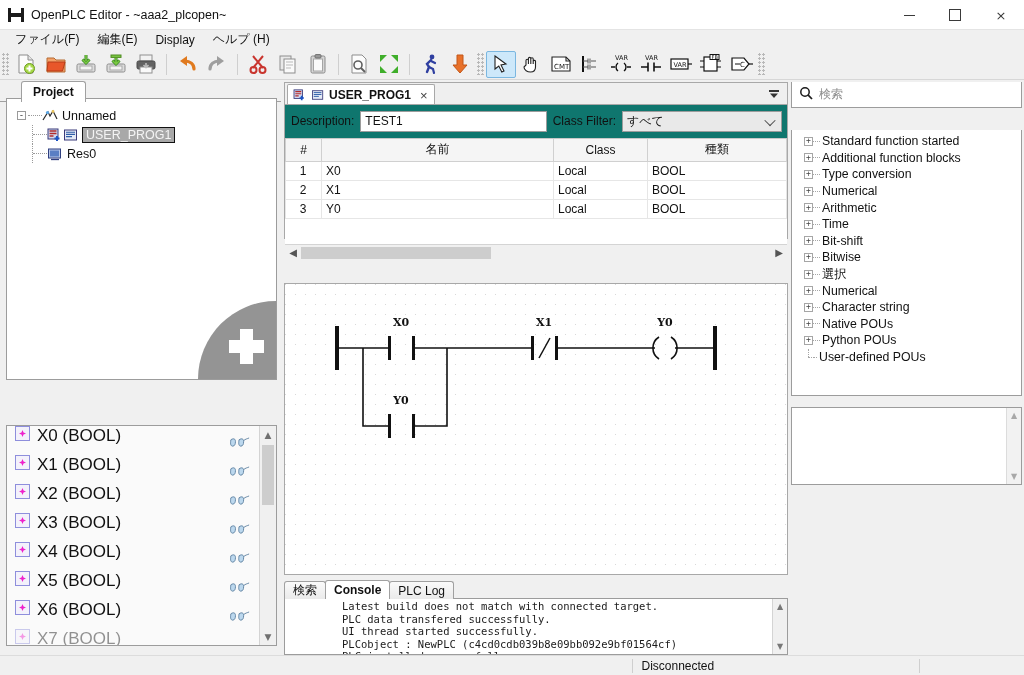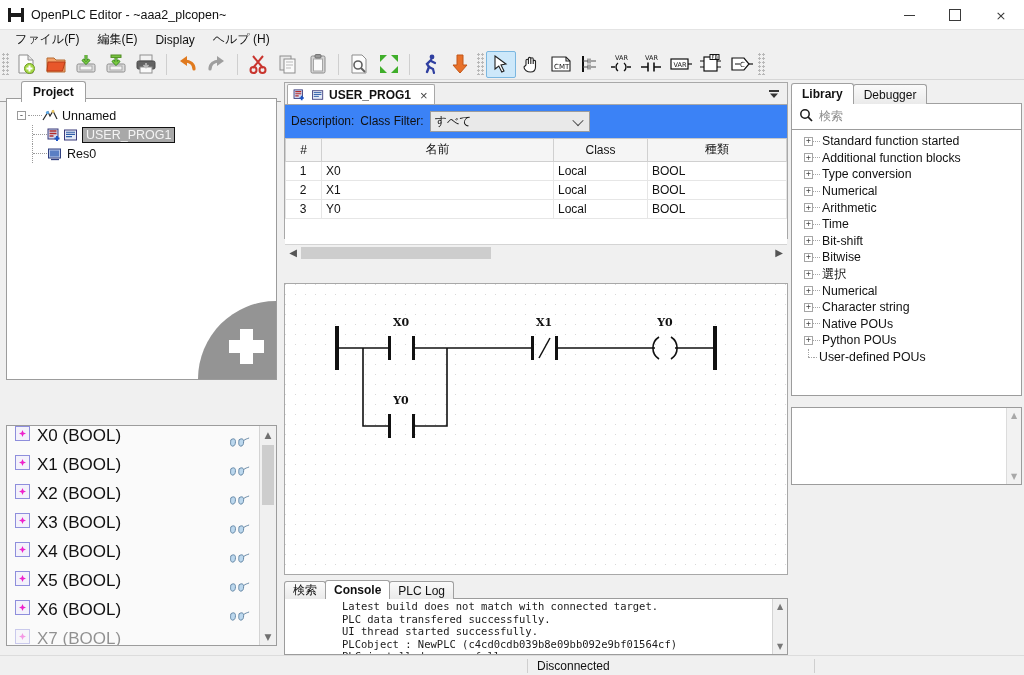--- a/index.html
+++ b/index.html
@@ -182,21 +182,21 @@
     margin: 0 0 -1px 2px; font-size: 12px; font-weight: bold; color: #111;
     border-radius: 2px 2px 0 0;
   }
   #editor-tab .x { font-size: 13px; font-weight: normal; color: #444; margin-left: 5px; }
   #tabmenu-btn {
     position: absolute; right: 6px; bottom: 3px; width: 14px; height: 14px;
     display: flex; align-items: center; justify-content: center;
   }
 
   #pou-area {
-    position: relative; border: 1px solid #a8a8a8; background: #3b82f6; height: 135px;
+    position: relative; border: 1px solid #a8a8a8; background: #0f766e; height: 135px;
   }
   #desc-row { display: flex; align-items: center; height: 28px; padding: 4px 5px 0 6px; gap: 6px; }
   #desc-row .lab { font-size: 12px; color: #111; white-space: nowrap; }
   #desc-input {
     flex: 1; height: 21px; background: #fff; border: 1px solid #9c9c9c;
     padding: 0 4px; font-size: 12px; color: #111; display: flex; align-items: center;
   }
   #class-filter {
     width: 160px; height: 21px; background: #e9e9e9; border: 1px solid #9c9c9c;
     padding: 0 4px; font-size: 12px; color: #111; display: flex; align-items: center;
@@ -308,21 +308,21 @@
     position: absolute; right: 0; top: 0; bottom: 0; width: 15px; background: #f2f2f2;
     border-left: 1px solid #dcdcdc;
   }
   #lib-desc .dscroll .arrow { height: 15px; display:flex; align-items:center; justify-content:center;
     color:#a8a8a8; font-size: 8px; font-family:"DejaVu Sans", sans-serif; }
   #lib-desc .dscroll .arrow.bot { position:absolute; bottom:0; left:0; right:0; }
 
   
   #statusbar {
     position: absolute; left: 0; bottom: 0; width: 1024px; height: 20px;
-    background: #f0f0f0; border-top: 1px solid #dcdcdc; display: flex; align-items: center;
+    background: #f0f0f0; border-top: 1px solid #dcdcdc; display: flex; align-items: center; justify-content: center;
   }
   #statusbar .seg { height: 20px; display: flex; align-items: center; font-size: 12px; color: #111; }
   #statusbar .sep { width: 1px; height: 14px; background: #cfcfcf; }
 </style>
 </head>
 <body>
 
 <div id="app">
 
   <div id="titlebar">
@@ -725,20 +725,23 @@
         <svg width="12" height="10" viewBox="0 0 12 10">
           <rect x="1" y="1" width="10" height="2" fill="#333"></rect>
           <path d="M2 4.5h8L6 9z" fill="#333"></path>
         </svg>
       </div>
     </div>
 
     <div id="pou-area">
       <div id="desc-row">
         <span class="lab">Description:</span>
+        <div id="desc-input">
+          <span>TEST1</span>
+        </div>
         <span class="lab">Class Filter:</span>
         <div id="class-filter">
           <span>すべて</span>
           <span class="chev"></span>
         </div>
       </div>
 
       <div id="vartable">
         <table>
           <colgroup>
@@ -837,24 +840,20 @@
 PLCobject : PLC stopped</pre>
         <div class="cscroll">
           <div class="arrow">▲</div>
           <div class="arrow bot">▼</div>
         </div>
       </div>
     </div>
   </div>
 
   <div id="rightcol">
-    <div id="lib-tabs">
-      <div class="lt active">Library</div>
-      <div class="lt">Debugger</div>
-    </div>
     <div id="lib-search">
       <span>
         <svg width="14" height="14" viewBox="0 0 14 14">
           <circle cx="6" cy="6" r="4.2" fill="none" stroke="#1b1b1b" stroke-width="1.5"></circle>
           <path d="M9.2 9.2L13 13" stroke="#1b1b1b" stroke-width="1.7"></path>
         </svg>
       </span>
       <span class="stext">検索</span>
     </div>
 

